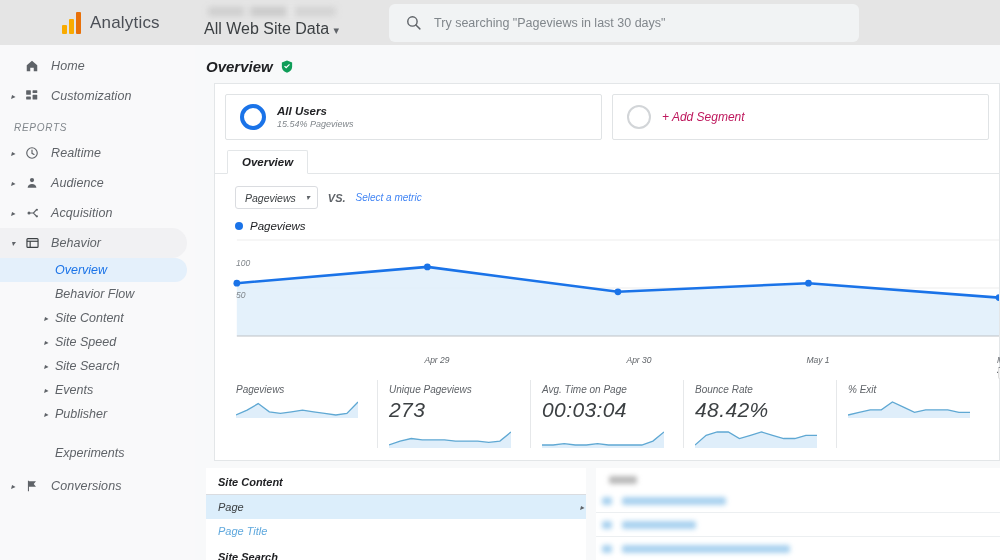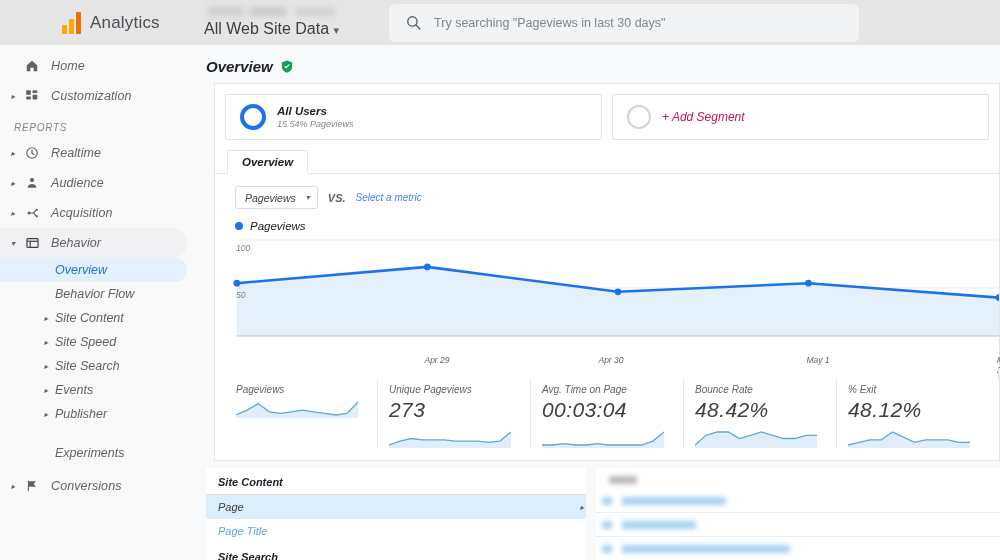--- a/index.html
+++ b/index.html
@@ -125,21 +125,21 @@
 
   
   .legend { display: flex; align-items: center; gap: 7px; padding: 11px 0 0 20px; }
   .legend .dot { width: 8px; height: 8px; border-radius: 50%; background: #1a73e8; }
   .legend .lbl { font-size: 11.5px; color: #202124; }
 
   
   .chart-wrap { position: relative; height: 118px; margin: 4px 0 0 0; }
   .chart-svg { display: block; width: 100%; height: 100%; }
   .ylab { position: absolute; font-size: 8.5px; color: #80868b; left: 21px; }
-  .ylab.y100 { top: 7px; }
+  .ylab.y100 { top: 22px; }
   .ylab.y50 { top: 54px; }
   .xaxis { position: relative; height: 16px; }
   .xlab { position: absolute; font-size: 8.5px; color: #5f6368; transform: translateX(-50%); top: 1px; }
   .drag-handle {
     position: absolute; left: 783px; top: 14px; width: 44px; height: 11px;
     background: #f1f1f1; border: 1px solid #dcdcdc; border-top: none;
     border-radius: 0 0 2px 2px;
     display: flex; align-items: center; justify-content: center;
     font-size: 7px; color: #9aa0a6; cursor: grab;
   }
@@ -379,21 +379,21 @@
               <circle cx="22" cy="47.199999999999996" r="3.4" fill="#1a73e8"></circle>
               <circle cx="214" cy="30.879999999999995" r="3.4" fill="#1a73e8"></circle>
               <circle cx="406" cy="55.839999999999996" r="3.4" fill="#1a73e8"></circle>
               <circle cx="598" cy="47.199999999999996" r="3.4" fill="#1a73e8"></circle>
               <circle cx="790" cy="61.599999999999994" r="3.4" fill="#1a73e8"></circle>
             </svg>
         </div>
 
         <div class="xaxis">
           <span class="xlab" style="left:222px">Apr 29</span>
-          <span class="xlab" style="left:396px">Apr 30</span>
+          <span class="xlab" style="left:424px">Apr 30</span>
           <span class="xlab" style="left:603px">May 1</span>
           <span class="xlab" style="left:790px">May 2</span>
           <div class="drag-handle">•</div>
         </div>
 
         <div class="kpis">
           <div class="kpi">
             <div class="k-label">Pageviews</div>
             <svg class="spark" viewBox="0 0 122 22">
                 <path d="M0.0,19.0 L11.1,14.1 L22.2,7.6 L33.3,15.8 L44.4,17.4 L55.5,15.8 L66.5,14.1 L77.6,15.8 L88.7,17.4 L99.8,19.0 L110.9,17.4 L122.0,6.0 L122,22 L0,22 Z" fill="#dfeefa"></path>
@@ -419,21 +419,20 @@
           <div class="kpi">
             <div class="k-label">Bounce Rate</div>
             <div class="k-value">48.42%</div>
             <svg class="spark" viewBox="0 0 122 22">
                 <path d="M0.0,19.0 L11.1,9.3 L22.2,6.0 L33.3,6.0 L44.4,12.5 L55.5,9.3 L66.5,6.0 L77.6,9.3 L88.7,12.5 L99.8,12.5 L110.9,9.3 L122.0,9.3 L122,22 L0,22 Z" fill="#dfeefa"></path>
                 <path d="M0.0,19.0 L11.1,9.3 L22.2,6.0 L33.3,6.0 L44.4,12.5 L55.5,9.3 L66.5,6.0 L77.6,9.3 L88.7,12.5 L99.8,12.5 L110.9,9.3 L122.0,9.3" fill="none" stroke="#5fa8d3" stroke-width="1.3"></path>
               </svg>
           </div>
           <div class="kpi">
             <div class="k-label">% Exit</div>
-            <div class="k-value">48.12%</div>
             <svg class="spark" viewBox="0 0 122 22">
                 <path d="M0.0,19.0 L11.1,16.4 L22.2,13.8 L33.3,13.8 L44.4,6.0 L55.5,11.2 L66.5,16.4 L77.6,13.8 L88.7,13.8 L99.8,13.8 L110.9,16.4 L122.0,16.4 L122,22 L0,22 Z" fill="#dfeefa"></path>
                 <path d="M0.0,19.0 L11.1,16.4 L22.2,13.8 L33.3,13.8 L44.4,6.0 L55.5,11.2 L66.5,16.4 L77.6,13.8 L88.7,13.8 L99.8,13.8 L110.9,16.4 L122.0,16.4" fill="none" stroke="#5fa8d3" stroke-width="1.3"></path>
               </svg>
           </div>
         </div>
       </div>
 
       <div class="bottom">
         <div class="bot-left">

